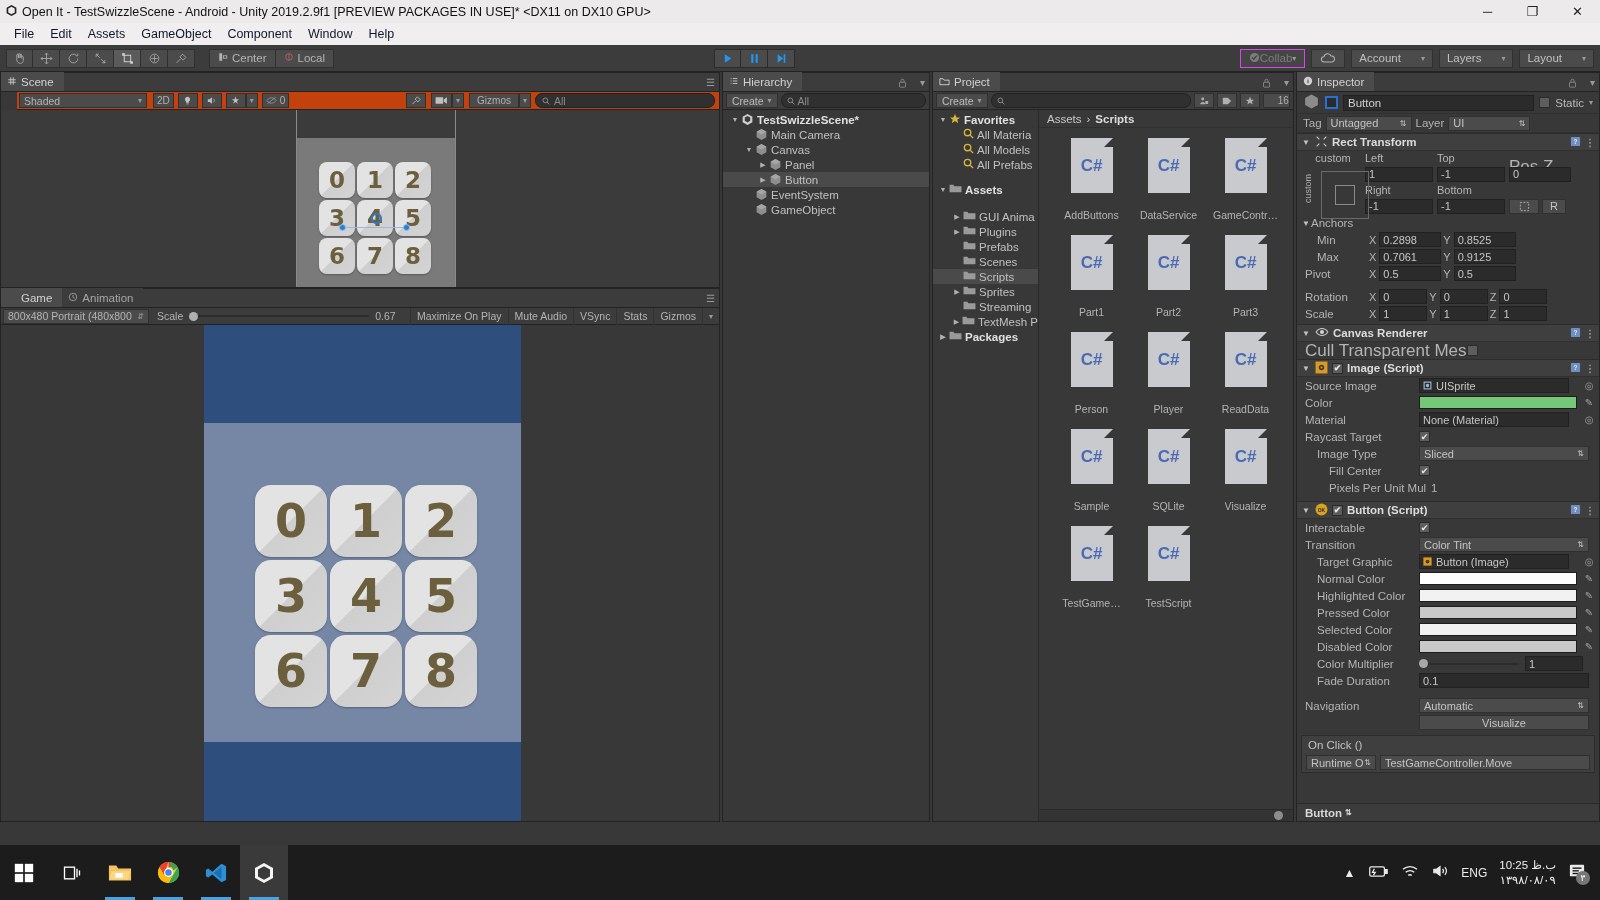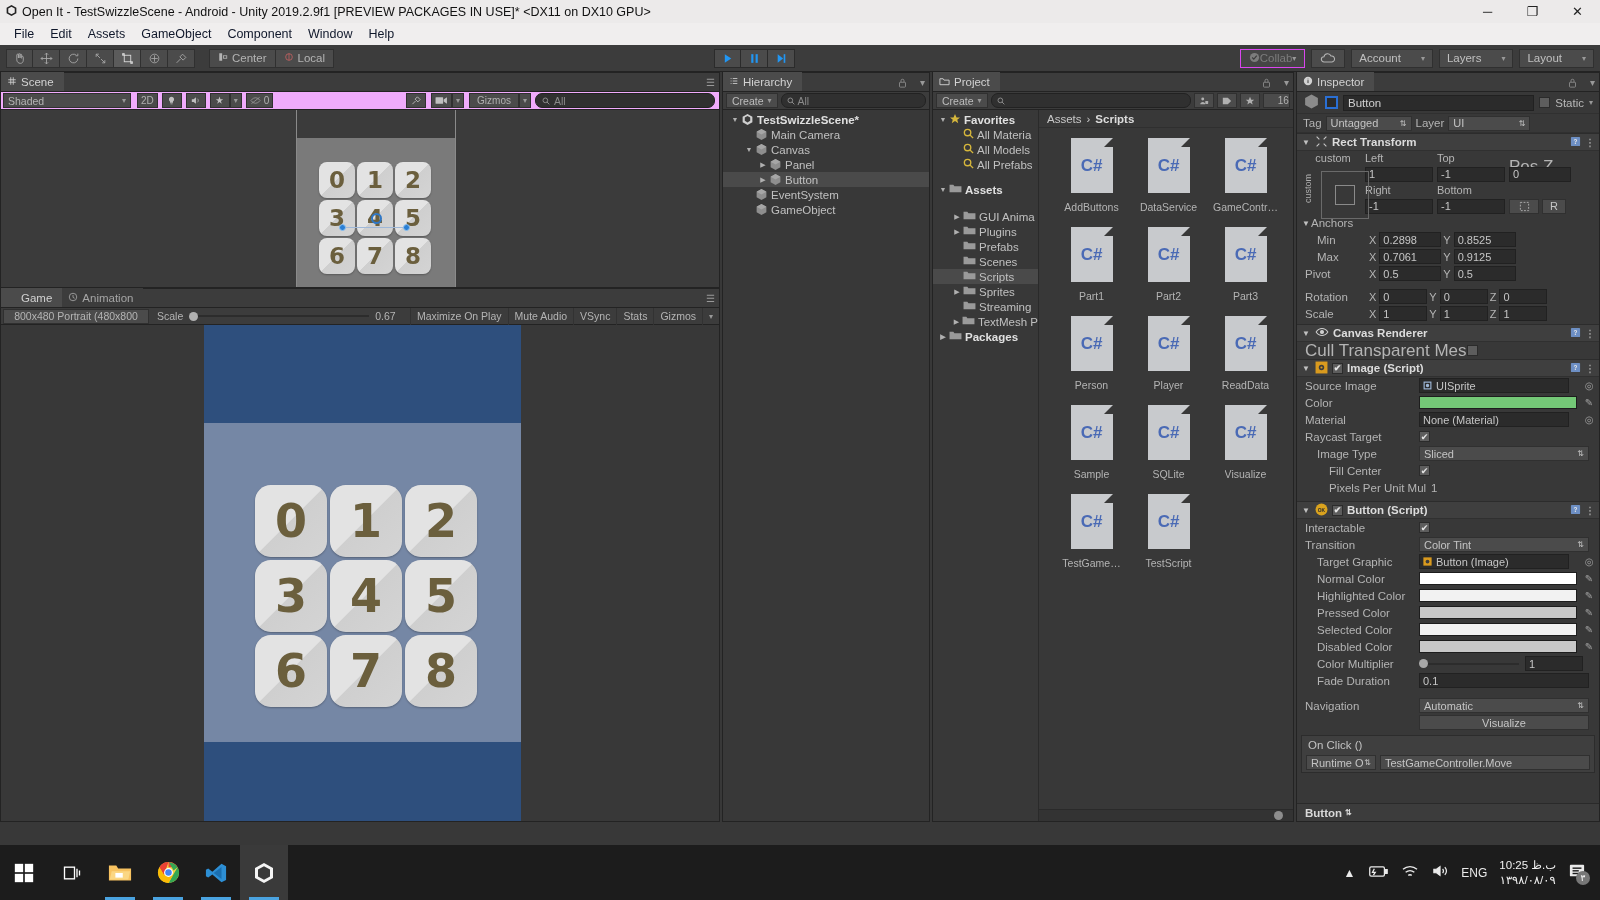--- a/index.html
+++ b/index.html
@@ -66,22 +66,22 @@
   .panel { position:absolute; background:#383838; border:1px solid #232323; }
   .panel-tabs { height:19px; background:#3c3c3c; display:flex; align-items:flex-end;
       border-bottom:1px solid #232323; position:relative;}
   .ptab { height:19px; padding:0 10px 0 6px; display:flex; align-items:center; gap:4px;
       font-size:11.5px; color:#a5a5a5; background:#3c3c3c;}
   .ptab.sel { background:#4b4b4b; color:#d2d2d2; }
   .ptab-opts { position:absolute; right:4px; top:4px; color:#999; font-size:10px; }
 
   
   #sceneView { left:0; top:72px; width:720px; height:216px; }
-  .scene-tools { height:18px; background:#f0abfc; display:flex; align-items:center;
-      gap:0px; border-bottom:1px solid #232323; padding:0 2px; }
+  .scene-tools { height:18px; background:#c2410c; display:flex; align-items:center;
+      gap:0px; border-bottom:1px solid #232323; padding:0 2px;margin-left:16px; }
   .st-dd { height:15px; background:#4b4b4b; border:1px solid #303030; color:#b4b4b4;
       font-size:10.5px; display:flex; align-items:center; padding:0 4px; }
   .st-btn { height:15px; min-width:20px; background:#4b4b4b; border:1px solid #303030;
       color:#b0b0b0; font-size:10px; display:flex; align-items:center;
       justify-content:center; padding:0 3px; }
   .st-search { height:15px; background:#303030; border:1px solid #222; border-radius:7px;
       color:#8a8a8a; font-size:10.5px; display:flex; align-items:center; padding:0 6px; }
   .scene-canvas { position:relative; background:#3b3b3b; width:100%;
       height:calc(100% - 37px); overflow:hidden; }
   .scene-device { position:absolute; left:295px; top:0px; width:160px; height:179px;
@@ -149,21 +149,21 @@
   .p-breadcrumb .crumb-cur { font-weight:bold; color:#dcdcdc; }
   .asset-grid { flex:1; padding:10px 0 0 14px; display:flex; flex-wrap:wrap;
       align-content:flex-start; gap:0px; overflow:hidden;}
   .asset { width:77px; margin-bottom:14px; display:flex; flex-direction:column;
       align-items:center; }
   .cs-icon { width:42px; height:55px; background:#c8cacd; position:relative;
       display:flex; align-items:center; justify-content:center;
       color:#4a6ab5; font-size:17px; font-weight:bold; font-family:"Liberation Sans",sans-serif;}
   .cs-icon:after { content:""; position:absolute; right:0; top:0; border-width:0 0 9px 9px;
       border-style:solid; border-color:transparent transparent #383838 transparent; }
-  .asset-lbl { margin-top:8px; font-size:10.5px; color:#b4b4b4; max-width:76px;
+  .asset-lbl { margin-top:16px; font-size:10.5px; color:#b4b4b4; max-width:76px;
       overflow:hidden; text-overflow:ellipsis; white-space:nowrap; text-align:center;}
   .p-scrollbar { height:12px; background:#333; border-top:1px solid #2a2a2a;
       display:flex; align-items:center; position:relative;}
   .p-scroll-knob { position:absolute; right:10px; width:9px; height:9px; border-radius:50%;
       background:#8d8d8d; }
 
   
   #inspector { left:1296px; top:72px; width:304px; height:750px; }
   .insp-body { height:calc(100% - 19px); overflow:hidden; position:relative; }
   .ins-head { height:22px; display:flex; align-items:center; gap:5px; padding:2px 6px;
@@ -478,21 +478,21 @@
           <svg width="10" height="10" viewBox="0 0 24 24" fill="none" stroke="#a5a5a5" stroke-width="2">
               <circle cx="12" cy="12" r="9"></circle>
               <path d="M12 7v6l4 2"></path>
             </svg>
         </span>
         <span>Animation</span>
       </div>
       <div class="ptab-opts">☰</div>
     </div>
     <div class="game-tools">
-      <div class="gt-dd" style="width:146px; justify-content:space-between;flex-direction:column;">
+      <div class="gt-dd" style="width:146px; justify-content:space-between;">
         <span>800x480 Portrait (480x800</span>
         <span class="dd-caret">⇵</span>
       </div>
       <span class="gt-lbl">Scale</span>
       <div class="gt-slider">
         <div class="track"></div>
         <div class="knob"></div>
       </div>
       <span style="margin-left:6px;">0.67</span>
       <div class="gt-right">

